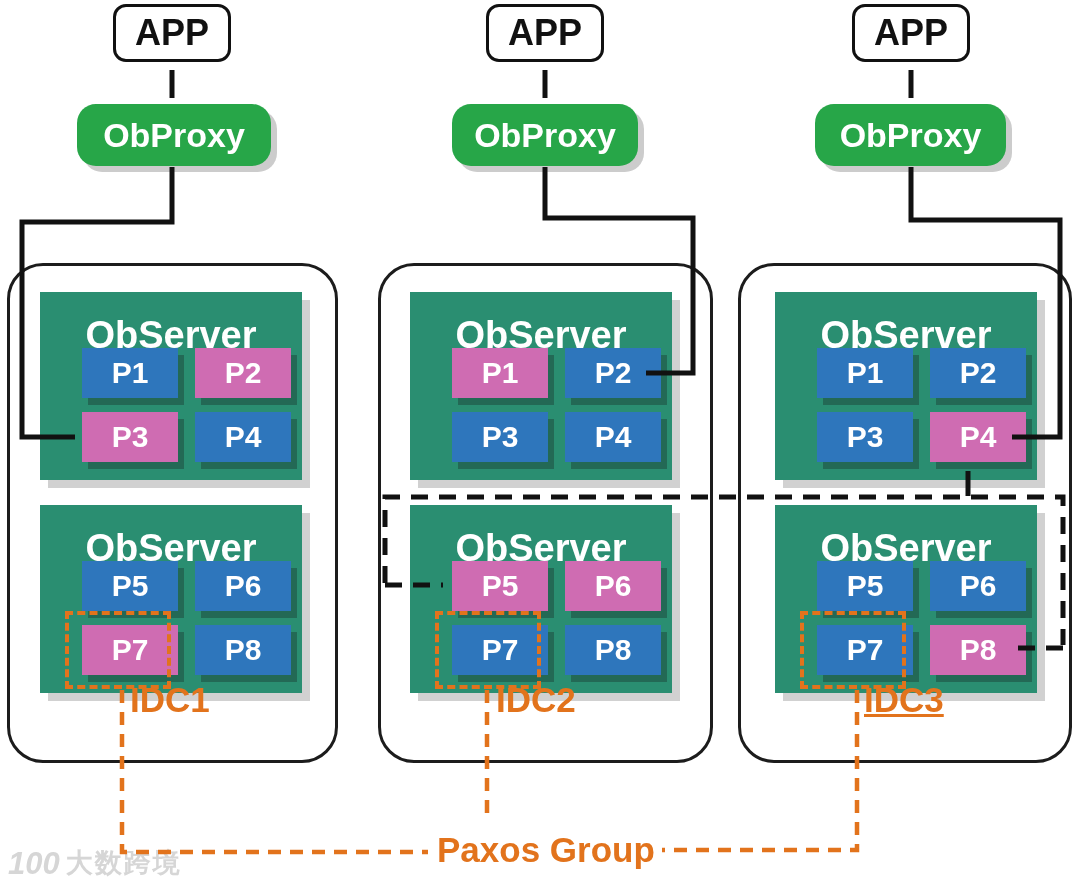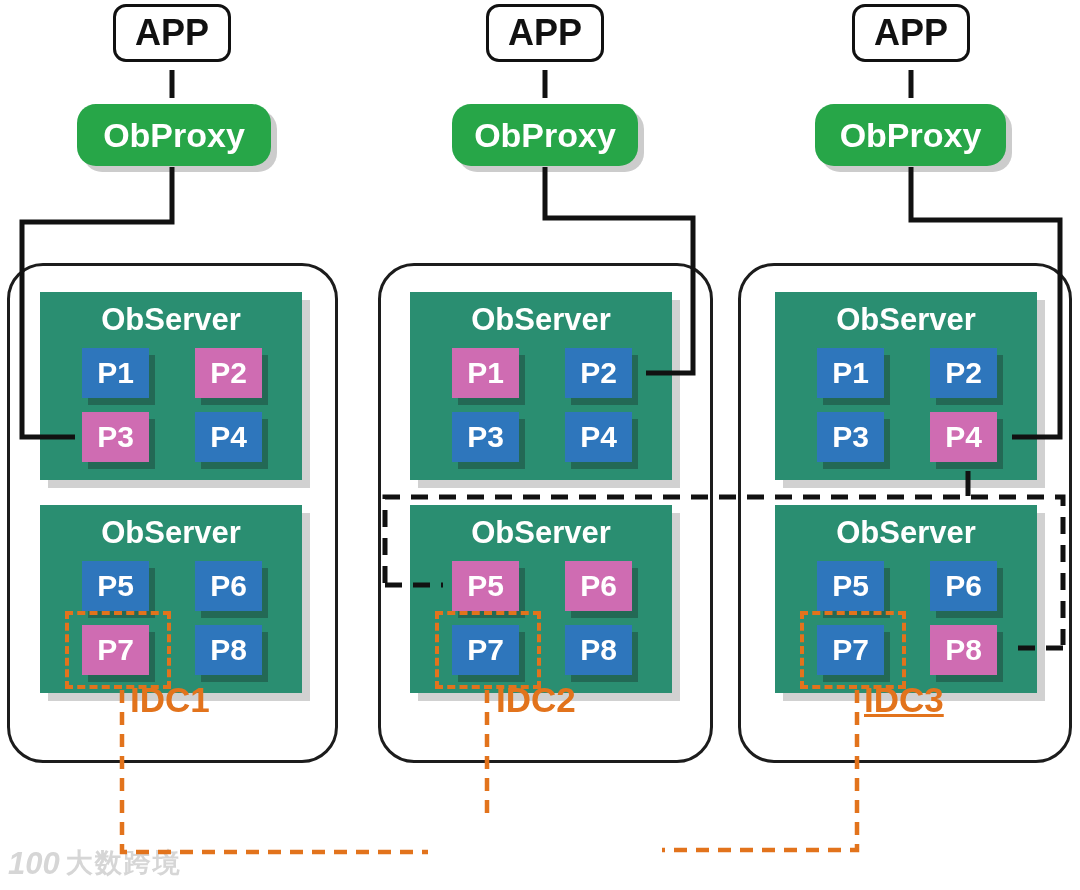--- a/index.html
+++ b/index.html
@@ -14,23 +14,23 @@
   .app{position:absolute;top:4px;width:118px;height:58px;background:#fff;
        border:3.5px solid var(--line);border-radius:13px;display:flex;align-items:center;
        justify-content:center;font-size:36px;font-weight:bold;color:#111;}
   .proxy{position:absolute;top:104px;height:62px;background:var(--green);
        display:flex;align-items:center;justify-content:center;font-size:34px;font-weight:bold;
        color:#fff;box-shadow:6px 6px 0 rgba(0,0,0,.20);border-radius:19px;}
   .idcbox{position:absolute;top:263px;height:500px;background:#fff;
        border:3px solid #1c1c1c;border-radius:36px;}
   .observer{position:absolute;width:262px;height:188px;background:var(--teal);
        box-shadow:8px 8px 0 rgba(0,0,0,.18);}
-  .observer .ob-title{display:block;text-align:center;margin-top:10px;font-size:31px;
+  .observer .ob-title{display:block;text-align:center;margin-top:22px;font-size:38px;
        font-weight:bold;color:#fff;}
-  .chip{position:absolute;width:67px;height:50px;display:flex;align-items:center;
+  .chip{position:absolute;width:96px;height:50px;display:flex;align-items:center;
        justify-content:center;font-size:30px;font-weight:bold;color:#fff;
        box-shadow:6px 7px 0 rgba(20,20,20,.30);}
   .chip.follower{background:var(--blue);}
   .chip.leader{background:var(--magenta);}
   .ring{position:absolute;width:106px;height:78px;border:4px dashed var(--orange);}
   .idclabel{position:absolute;top:680px;font-size:35px;font-weight:bold;color:var(--orange);}
   .paxos{position:absolute;left:437px;top:830px;font-size:35px;font-weight:bold;color:var(--orange);}
   .wires{position:absolute;left:0;top:0;width:1080px;height:890px;pointer-events:none;z-index:5;}
   .wires path{fill:none;}
   .wires .s{stroke:var(--line);stroke-width:5;}
@@ -162,20 +162,21 @@
     <div class="chip follower" style="left:42px;top:120px;">
         <span>P7</span>
       </div>
     <div class="chip leader" style="left:155px;top:120px;">
         <span>P8</span>
       </div>
   </div>
   <div class="ring" style="left:800px;top:611px;"></div>
   <div class="idclabel" style="left:864px;text-decoration:underline;">IDC3</div>
 
+  <div class="paxos">Paxos Group</div>
 
   <div class="watermark">
     <span class="wm-logo">100</span>
     <span class="wm-text">大数跨境</span>
   </div>
 
   <svg class="wires" viewBox="0 0 1080 890">
     <defs>
       <marker id="ah" markerWidth="6" markerHeight="6" refX="4.6" refY="3" orient="auto-start-reverse" markerUnits="strokeWidth">
         <path d="M0,0 L6,3 L0,6 Z" fill="#111"></path>

